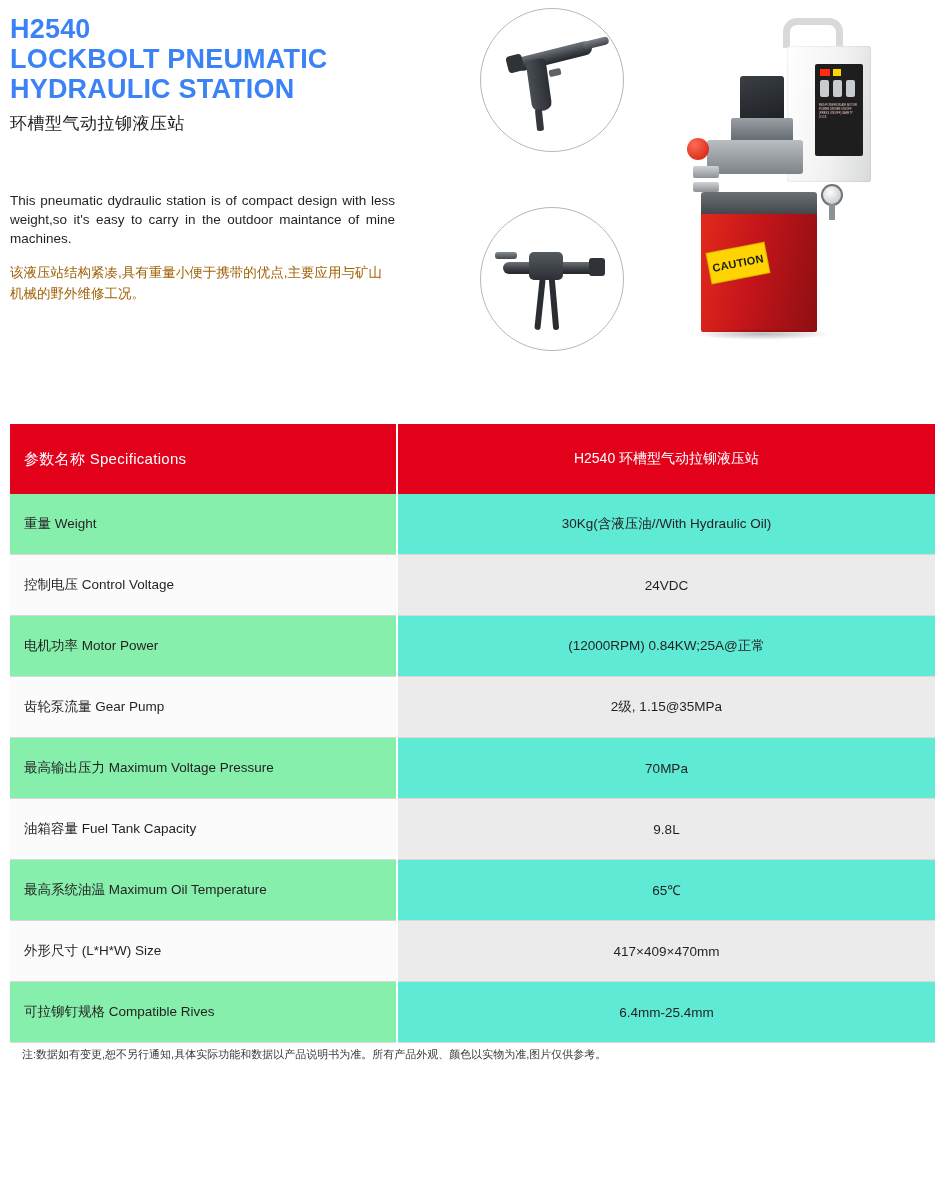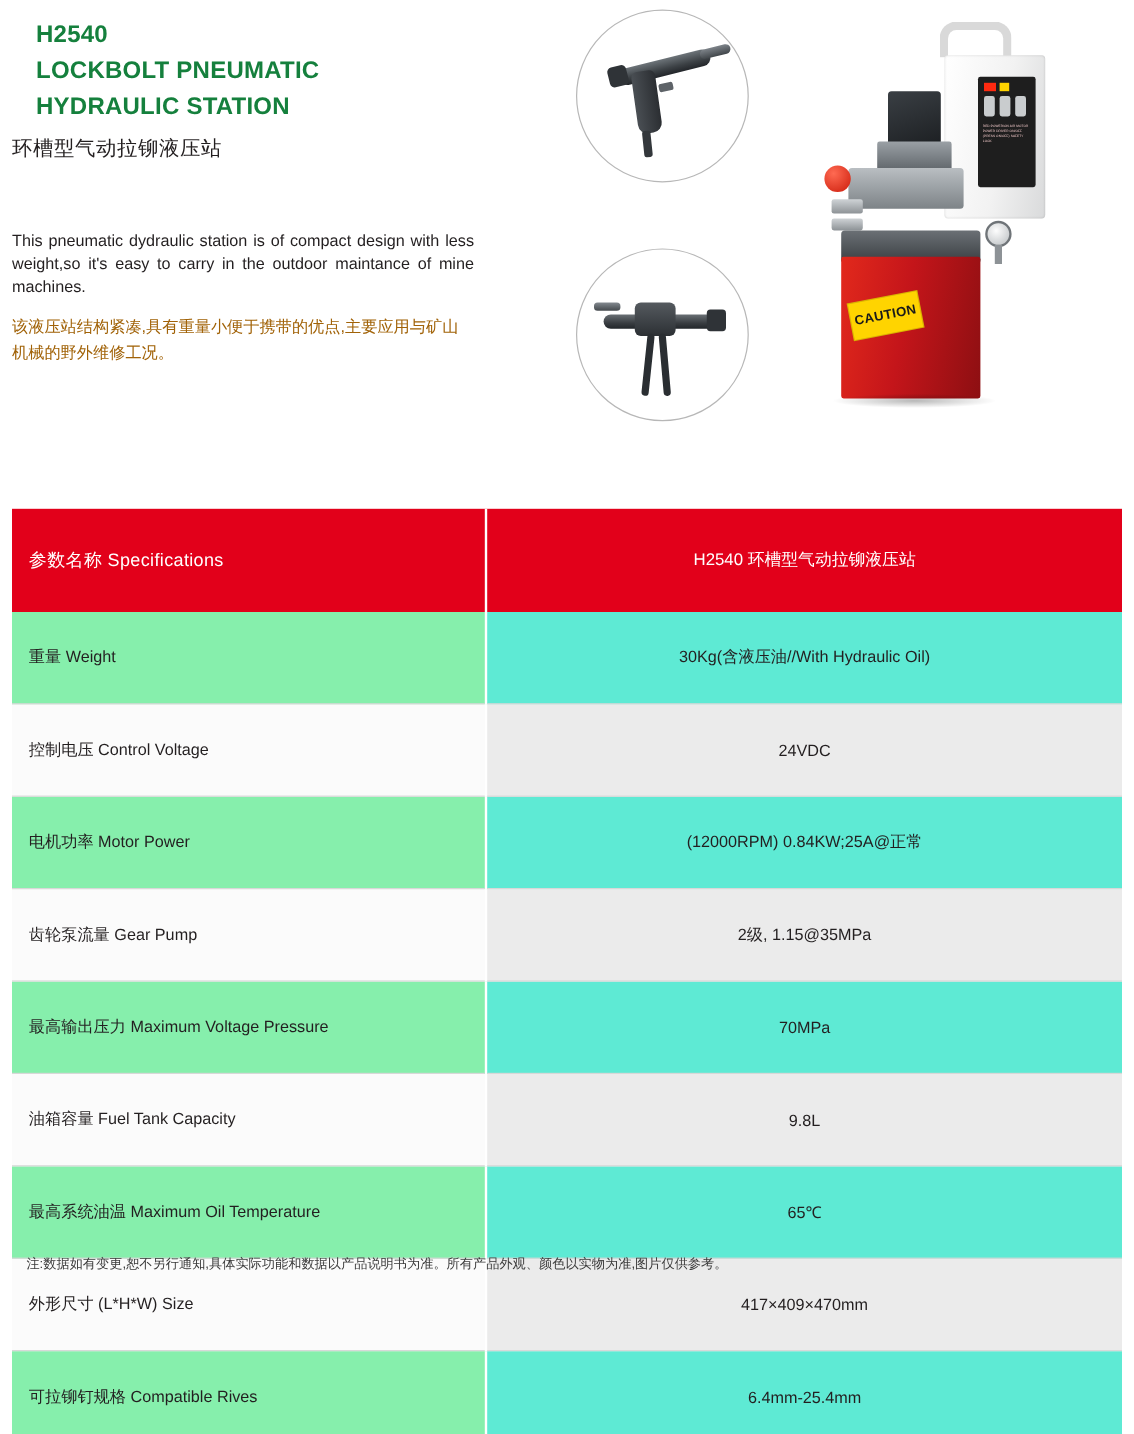--- a/index.html
+++ b/index.html
@@ -21,26 +21,25 @@
     position: relative;
     height: 390px;
   }
   .title-block {
     position: absolute;
     left: 10px;
     top: 14px;
     width: 430px;
   }
   .title-en {
-    color: #15803d;
+    color: #3b82f6;
     font-weight: bold;
-    font-size: 20px;
+    font-size: 27px;
     line-height: 30px;
     letter-spacing: 0.2px;
-    margin-left: 20px;
   }
   .title-en .model {
     display: block;
   }
   .title-cn {
     margin-top: 8px;
     font-size: 17px;
     font-weight: normal;
     color: #231f20;
     letter-spacing: 0.5px;
@@ -409,21 +408,21 @@
   .spec-table {
     position: absolute;
     left: 10px;
     top: 424px;
     width: 925px;
     border-collapse: collapse;
     table-layout: fixed;
   }
   .spec-table th, .spec-table td {
     font-weight: normal;
-    padding: 12px;
+    padding: 4px;
   }
   .spec-table thead th {
     background: #e2001a;
     color: #ffffff;
     height: 62px;
     vertical-align: middle;
   }
   .th-left {
     text-align: left;
     padding-left: 14px !important;

